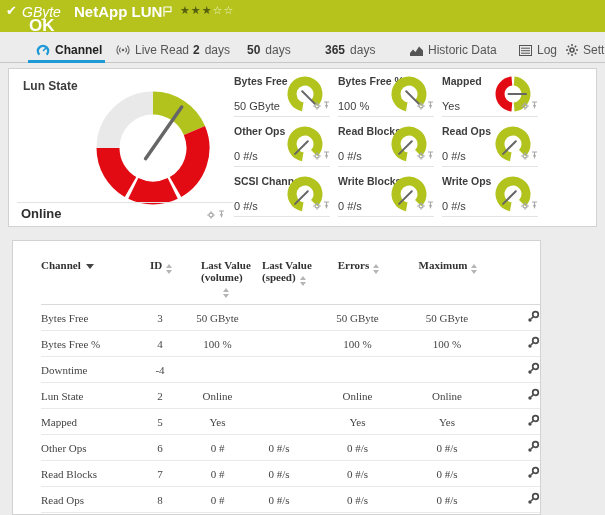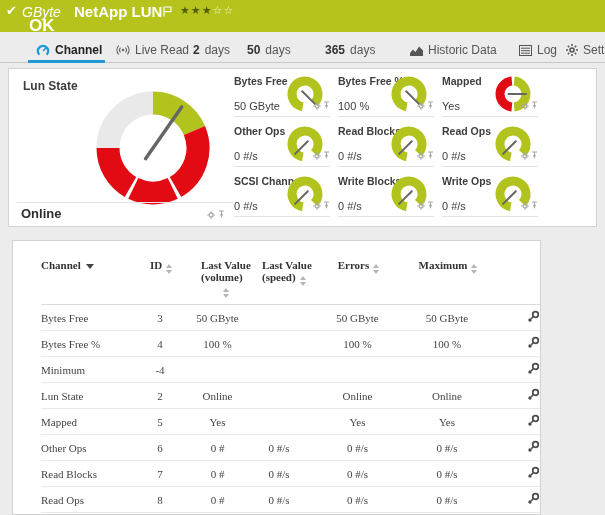--- a/index.html
+++ b/index.html
@@ -421,21 +421,21 @@
           <td class="r sp"></td>
           <td class="r">100 %</td>
           <td class="r">100 %</td>
           <td class="wr"><span class="wrench"><svg width="13" height="13" viewBox="0 0 13 13">
                   <circle cx="8.5" cy="4.5" r="2.8" fill="none" stroke="#4a4a4a" stroke-width="1.7"></circle>
                   <line x1="4.2" y1="8.8" x2="6.4" y2="6.6" stroke="#4a4a4a" stroke-width="1.6"></line>
                   <circle cx="3" cy="10" r="1.7" fill="#4a4a4a"></circle>
                 </svg></span></td>
         </tr>
         <tr>
-          <td>Minimum</td>
+          <td>Downtime</td>
           <td class="r">-4</td>
           <td class="r"></td>
           <td class="r sp"></td>
           <td class="r"></td>
           <td class="r"></td>
           <td class="wr"><span class="wrench"><svg width="13" height="13" viewBox="0 0 13 13">
                   <circle cx="8.5" cy="4.5" r="2.8" fill="none" stroke="#4a4a4a" stroke-width="1.7"></circle>
                   <line x1="4.2" y1="8.8" x2="6.4" y2="6.6" stroke="#4a4a4a" stroke-width="1.6"></line>
                   <circle cx="3" cy="10" r="1.7" fill="#4a4a4a"></circle>
                 </svg></span></td>

